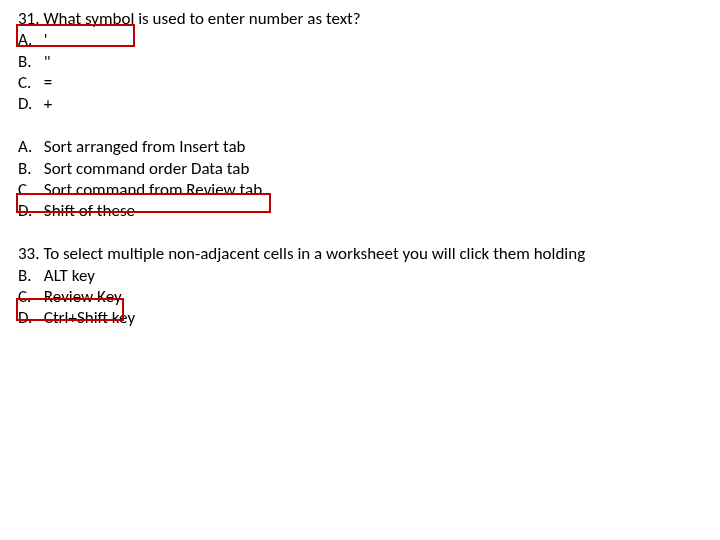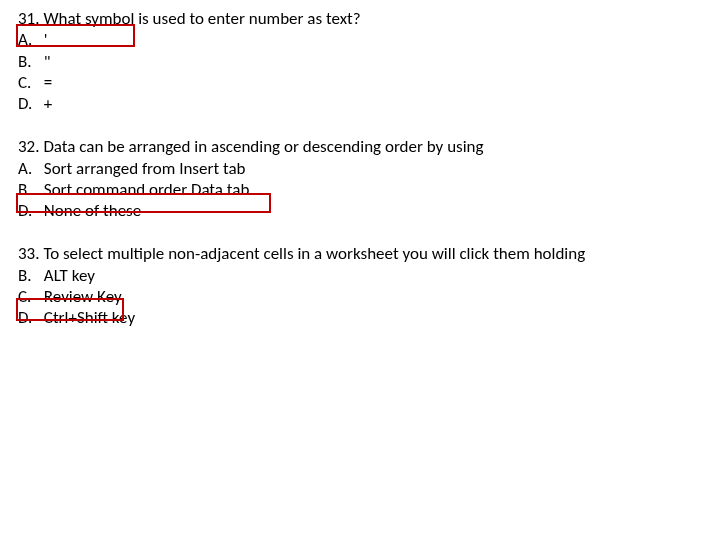--- a/index.html
+++ b/index.html
@@ -58,35 +58,35 @@
       <span class="optlabel">C.</span>
       <span>=</span>
     </div>
     <div class="optrow">
       <span class="optlabel">D.</span>
       <span>+</span>
     </div>
   </div>
 
   <div class="qblock">
-    <div class="qprompt">
-      <span>32.</span>
-      <span>Data can be arranged in ascending or descending order by using</span>
-    </div>
     <div class="optrow">
       <span class="optlabel">A.</span>
       <span>Sort arranged from Insert tab</span>
     </div>
     <div class="optrow">
       <span class="optlabel">B.</span>
       <span>Sort command order Data tab</span>
     </div>
     <div class="optrow">
+      <span class="optlabel">C.</span>
+      <span>Sort command from Review tab</span>
+    </div>
+    <div class="optrow">
       <span class="optlabel">D.</span>
-      <span>None of these</span>
+      <span>Shift of these</span>
     </div>
   </div>
 
   <div class="qblock">
     <div class="qprompt">
       <span>33.</span>
       <span>To select multiple non-adjacent cells in a worksheet you will click them holding</span>
     </div>
     <div class="optrow">
       <span class="optlabel">B.</span>

